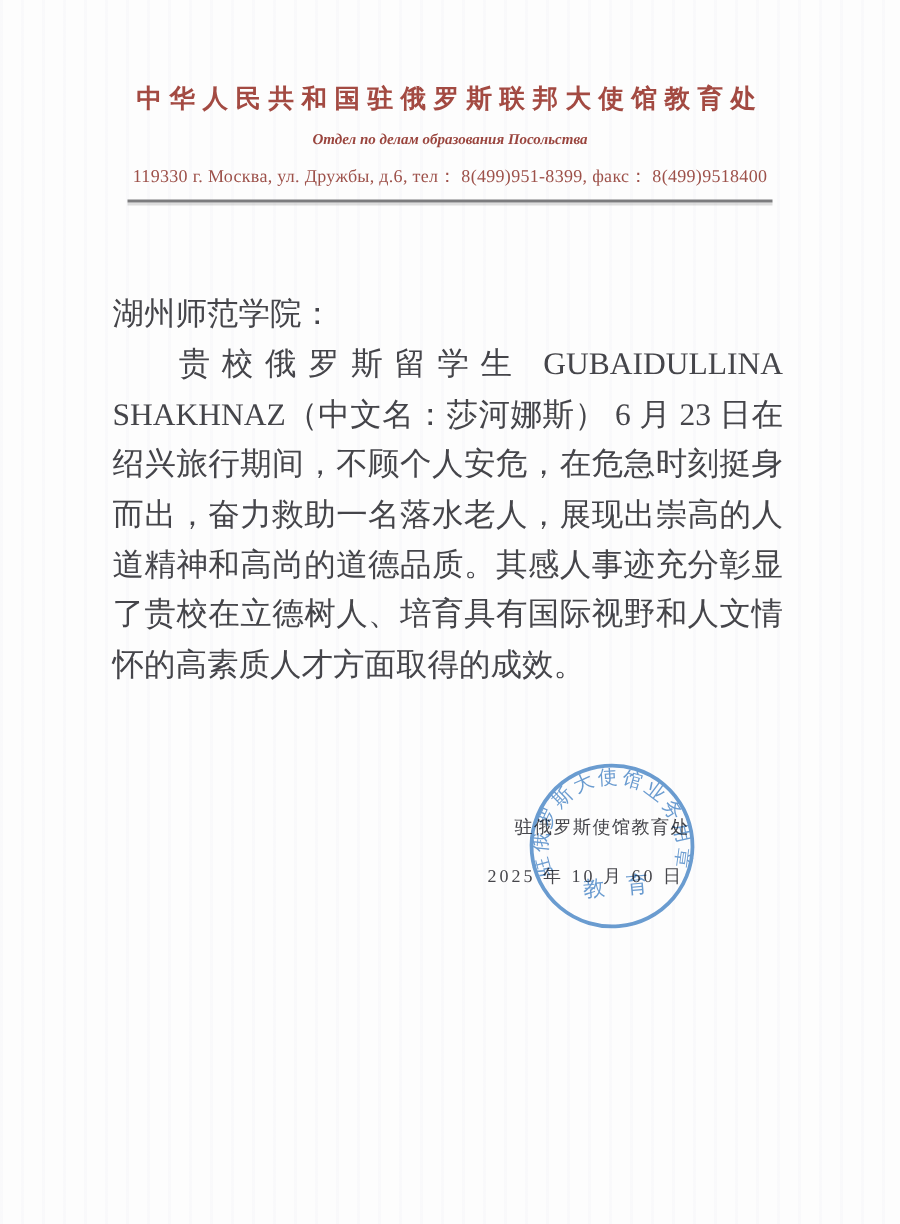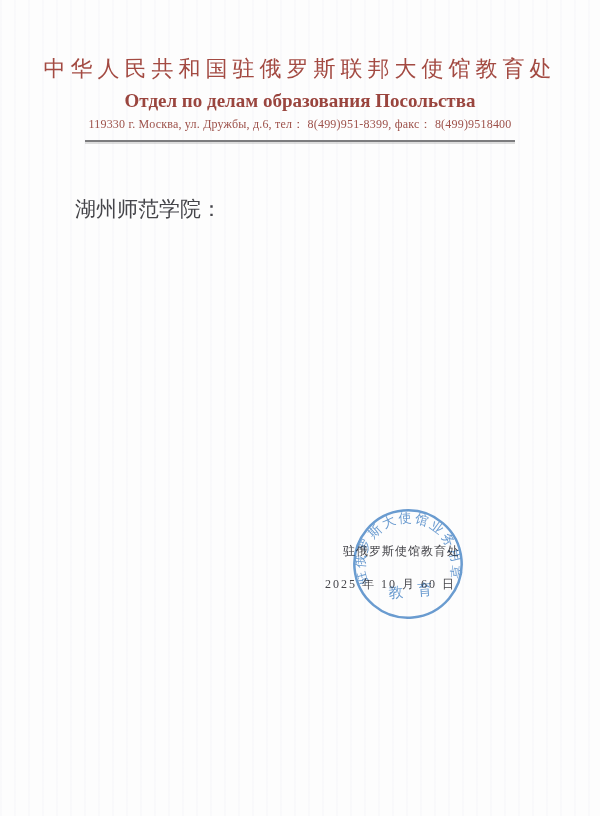--- a/index.html
+++ b/index.html
@@ -12,25 +12,25 @@
     position:relative;width:600px;height:816px;
     background:
       repeating-linear-gradient(90deg,
         rgba(246,246,249,.55) 0px, rgba(246,246,249,.55) 2px,
         rgba(253,253,253,0) 2px, rgba(253,253,253,0) 14px),
       #fdfdfd;
   }
   
   .letterhead{position:absolute;top:54px;left:0;width:600px;text-align:center;}
   .t-cn{
-    font-size:22px;font-weight:normal;letter-spacing:5px;
+    font-size:17px;font-weight:bold;letter-spacing:5px;
     color:#a34a42;margin-bottom:7px;white-space:nowrap;
   }
   .t-ru{
-    font-size:19px;font-weight:bold;color:#9a453e;line-height:20px;
+    font-size:10px;font-weight:bold;color:#9a453e;line-height:20px;font-style:italic;
   }
   .t-addr{
     font-size:12px;color:#9d514a;margin-top:5px;letter-spacing:.2px;
   }
   .rule{
     width:430px;height:2px;background:#7c7c7e;margin:7px auto 0 auto;
     box-shadow:0 2px 0 rgba(160,160,160,.35);
   }
   
   .letter-body{
@@ -62,20 +62,21 @@
 
   <header class="letterhead">
     <div class="t-cn">中华人民共和国驻俄罗斯联邦大使馆教育处</div>
     <div class="t-ru">Отдел по делам образования Посольства</div>
     <div class="t-addr">119330 г. Москва, ул. Дружбы, д.6, тел： 8(499)951-8399, факс： 8(499)9518400</div>
     <div class="rule"></div>
   </header>
 
   <main class="letter-body">
     <p class="salutation">湖州师范学院：</p>
+    <p class="para">贵校俄罗斯留学生 GUBAIDULLINA SHAKHNAZ（中文名：莎河娜斯） 6 月 23 日在绍兴旅行期间，不顾个人安危，在危急时刻挺身而出，奋力救助一名落水老人，展现出崇高的人道精神和高尚的道德品质。其感人事迹充分彰显了贵校在立德树人、培育具有国际视野和人文情怀的高素质人才方面取得的成效。</p>
   </main>
 
   <div class="signoff">
     <div>驻俄罗斯使馆教育处</div>
     <div class="date">2025 年 10 月 60 日</div>
   </div>
 
   <div class="stamp">
     <svg viewBox="0 0 120 120">
       <circle cx="60" cy="60" r="55.5" fill="none" stroke="#4a87c8" stroke-width="2.6"></circle>

